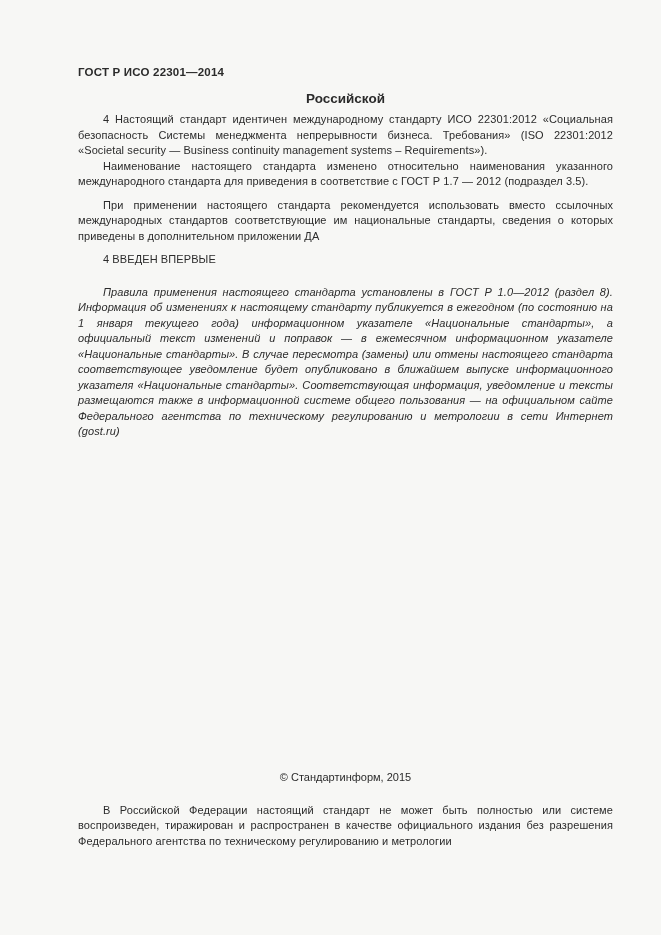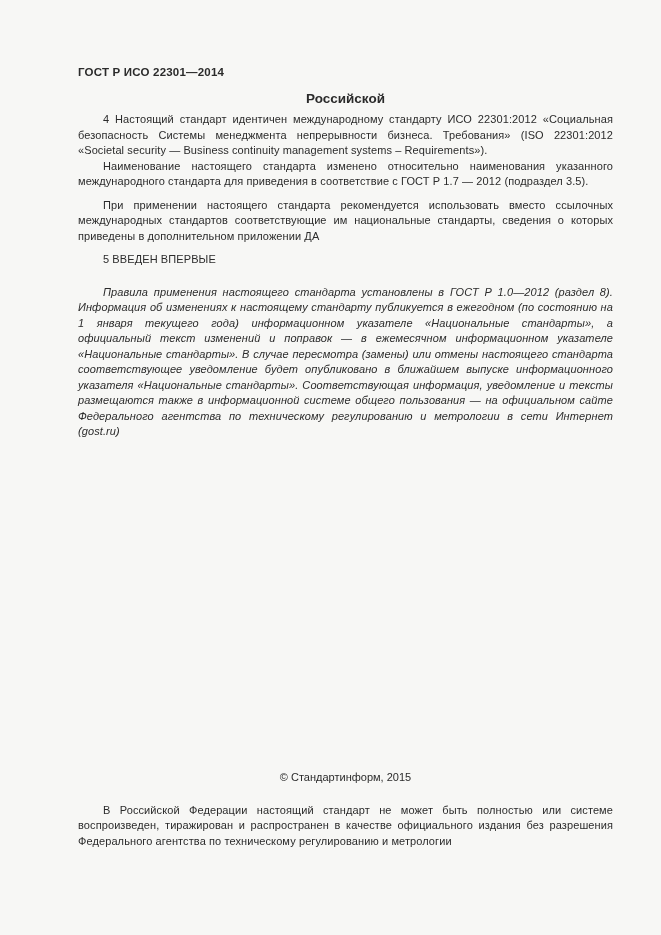--- a/index.html
+++ b/index.html
@@ -81,21 +81,21 @@
 </head>
 <body>
 
 <div class="page">
   <div class="content">
     <div class="doc-code">ГОСТ Р ИСО 22301—2014</div>
     <h1 class="doc-title">Российской</h1>
     <p class="para gap-lg">4 Настоящий стандарт идентичен международному стандарту ИСО 22301:2012 «Социальная безопасность Системы менеджмента непрерывности бизнеса. Требования» (ISO 22301:2012 «Societal security — Business continuity management systems – Requirements»).</p>
     <p class="para tight">Наименование настоящего стандарта изменено относительно наименования указанного международного стандарта для приведения в соответствие с ГОСТ Р 1.7 — 2012 (подраздел 3.5).</p>
     <p class="para gap-sm">При применении настоящего стандарта рекомендуется использовать вместо ссылочных международных стандартов соответствующие им национальные стандарты, сведения о которых приведены в дополнительном приложении ДА</p>
-    <p class="para gap-sm">5 ВВЕДЕН ВПЕРВЫЕ</p>
+    <p class="para gap-sm">4 ВВЕДЕН ВПЕРВЫЕ</p>
     <p class="para italic gap-xl">Правила применения настоящего стандарта установлены в ГОСТ Р 1.0—2012 (раздел 8). Информация об изменениях к настоящему стандарту публикуется в ежегодном (по состоянию на 1 января текущего года) информационном указателе «Национальные стандарты», а официальный текст изменений и поправок — в ежемесячном информационном указателе «Национальные стандарты». В случае пересмотра (замены) или отмены настоящего стандарта соответствующее уведомление будет опубликовано в ближайшем выпуске информационного указателя «Национальные стандарты». Соответствующая информация, уведомление и тексты размещаются также в информационной системе общего пользования — на официальном сайте Федерального агентства по техническому регулированию и метрологии в сети Интернет (gost.ru)</p>
   </div>
 
   <div class="footer">
     <div class="copyright">© Стандартинформ, 2015</div>
     <p class="para restriction">В Российской Федерации настоящий стандарт не может быть полностью или системе воспроизведен, тиражирован и распространен в качестве официального издания без разрешения Федерального агентства по техническому регулированию и метрологии</p>
   </div>
 </div>
 
 </body></html>

